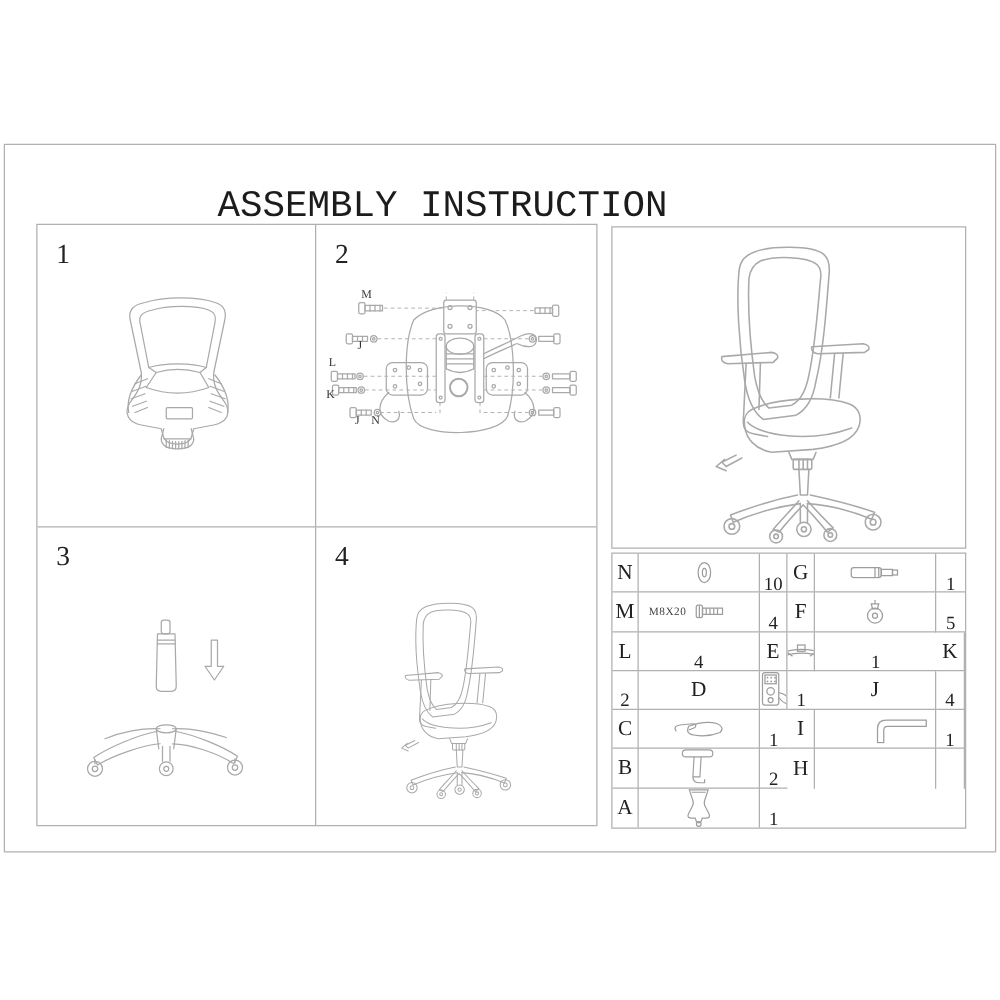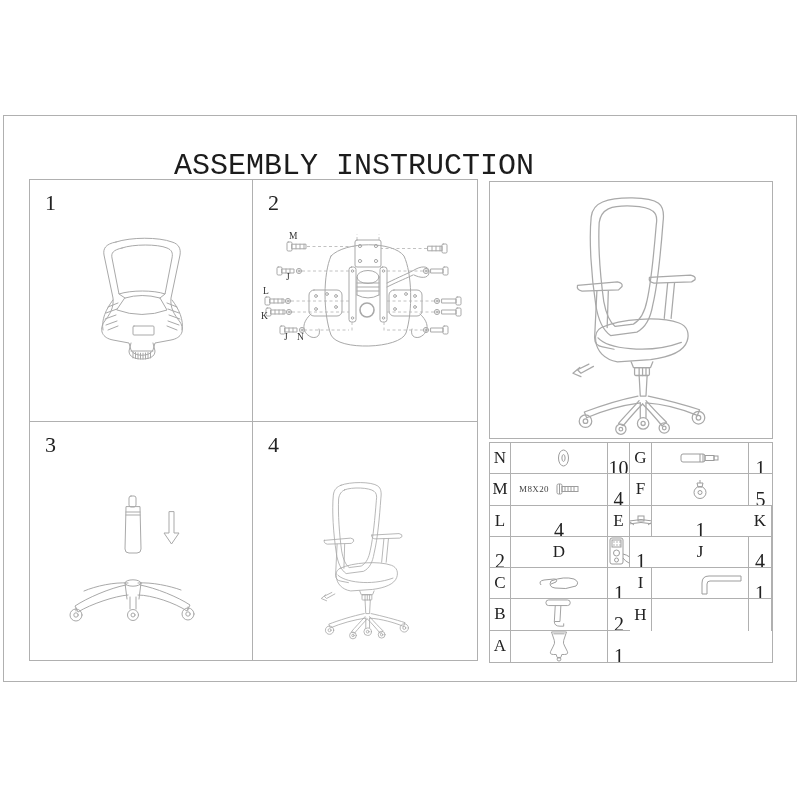--- a/index.html
+++ b/index.html
@@ -21,21 +21,21 @@
   .lbl{position:absolute;font-size:9.5px;color:#333;line-height:1;}
   
   .chair-box{position:absolute;left:485px;top:65px;width:282px;height:256px;border:1px solid #b0b0b0;}
   .pt{position:absolute;left:485px;top:326px;width:282px;height:219px;border:1px solid #b0b0b0;
       display:grid;grid-template-columns:21px 97px 22px 22px 97px 23px;grid-auto-rows:31.28px;}
   .pt-cell{box-sizing:border-box;border-right:1px solid #b0b0b0;border-bottom:1px solid #b0b0b0;
            display:flex;align-items:center;justify-content:center;overflow:hidden;}
   .pt-cell.last-col{border-right:none;}
   .pt-cell.last-row{border-bottom:none;}
   .pt-id{font-size:17px;color:#222;}
-  .pt-qty{font-size:20px;color:#222;margin-top:20px;}
+  .pt-qty{font-size:15px;color:#222;margin-top:20px;}
   .pt-iconL{justify-content:flex-start;padding-left:8px;}
   .spec{display:inline-block;width:37px;font-size:9px;letter-spacing:.4px;color:#444;flex:none;}
   svg.ic{flex:none;}
   .defs{position:absolute;width:0;height:0;overflow:hidden;}
 </style>
 </head>
 <body>
 
 <svg class="defs" aria-hidden="true">
   <defs>

